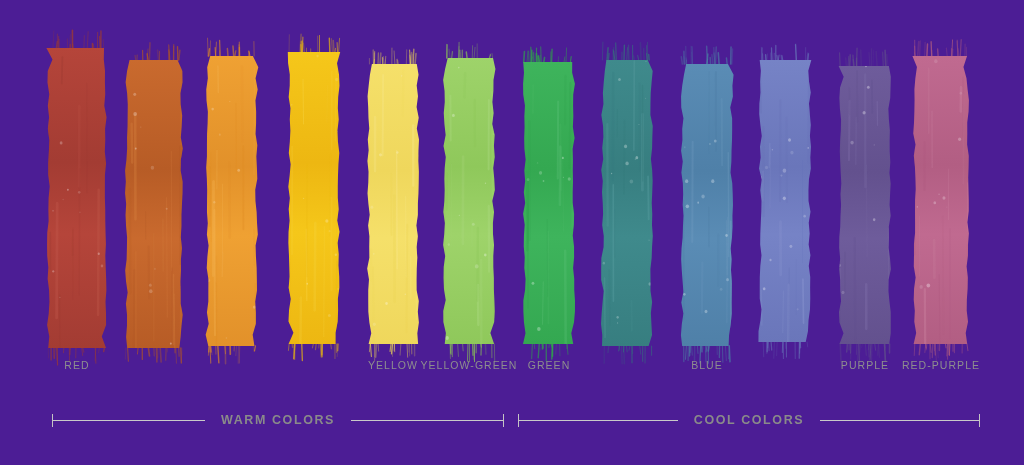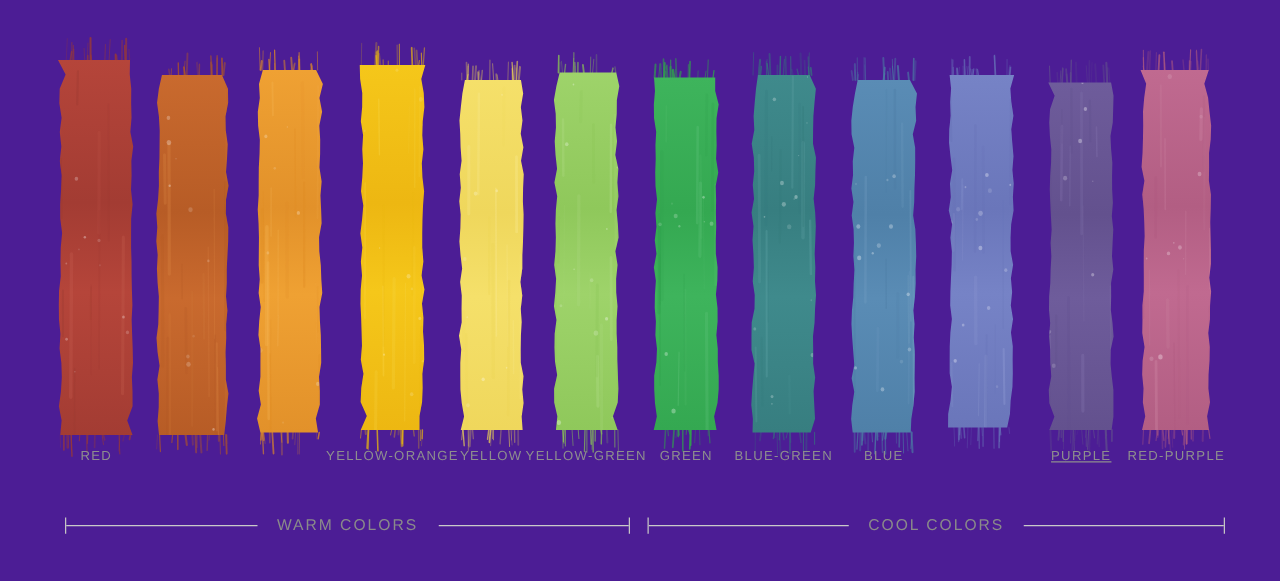--- a/index.html
+++ b/index.html
@@ -72,20 +72,21 @@
     text-transform: uppercase;
   }
 
   
   #group-row {
     position: absolute;
     left: 0;
     top: 400px;
     width: 1024px;
     height: 50px;
+    font-weight: bold;
   }
 
   .group-bracket {
     position: absolute;
     top: 0;
     height: 40px;
     display: flex;
     align-items: center;
   }
 
@@ -1118,27 +1119,25 @@
               <circle cx="53.41" cy="37.36" r="1.49" fill="#ffffff" fill-opacity="0.11"></circle>
               <circle cx="37.66" cy="151.06" r="0.62" fill="#ffffff" fill-opacity="0.12"></circle>
             </g>
           </svg>
         </div>
       </div>
     </div>
 
   <div id="label-row">
       <div class="swatch-label" style="left: -3px; width: 160px;">RED</div>
-      <div class="swatch-label" style="left: 234px; width: 160px;">YELLOW-ORANGE</div>
       <div class="swatch-label" style="left: 313px; width: 160px;">YELLOW</div>
       <div class="swatch-label" style="left: 389px; width: 160px;">YELLOW-GREEN</div>
       <div class="swatch-label" style="left: 469px; width: 160px;">GREEN</div>
-      <div class="swatch-label" style="left: 547px; width: 160px;">BLUE-GREEN</div>
       <div class="swatch-label" style="left: 627px; width: 160px;">BLUE</div>
-      <div class="swatch-label" style="left: 785px; width: 160px; text-decoration: underline;">PURPLE</div>
+      <div class="swatch-label" style="left: 785px; width: 160px;">PURPLE</div>
       <div class="swatch-label" style="left: 861px; width: 160px;">RED-PURPLE</div>
     </div>
 
   <div id="group-row">
       <div class="group-bracket" style="left: 52px; width: 452px;">
         <span class="bracket-cap"></span>
         <span class="bracket-line"></span>
         <span class="group-label">WARM COLORS</span>
         <span class="bracket-line"></span>
         <span class="bracket-cap"></span>

